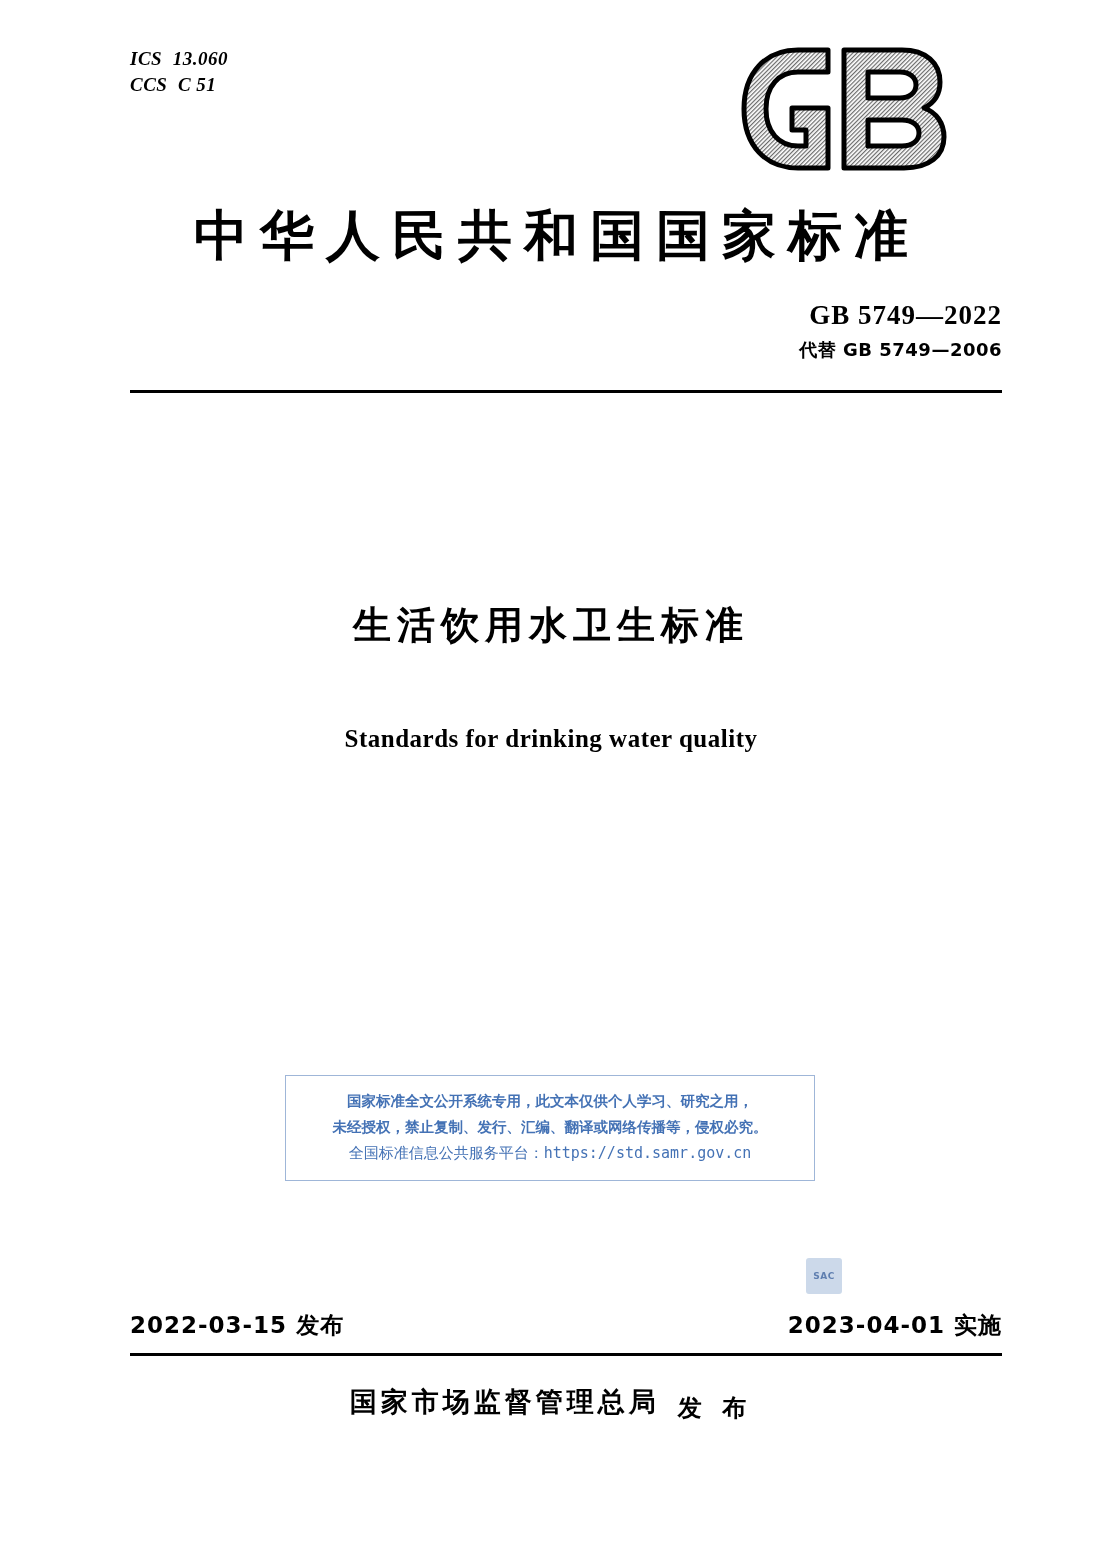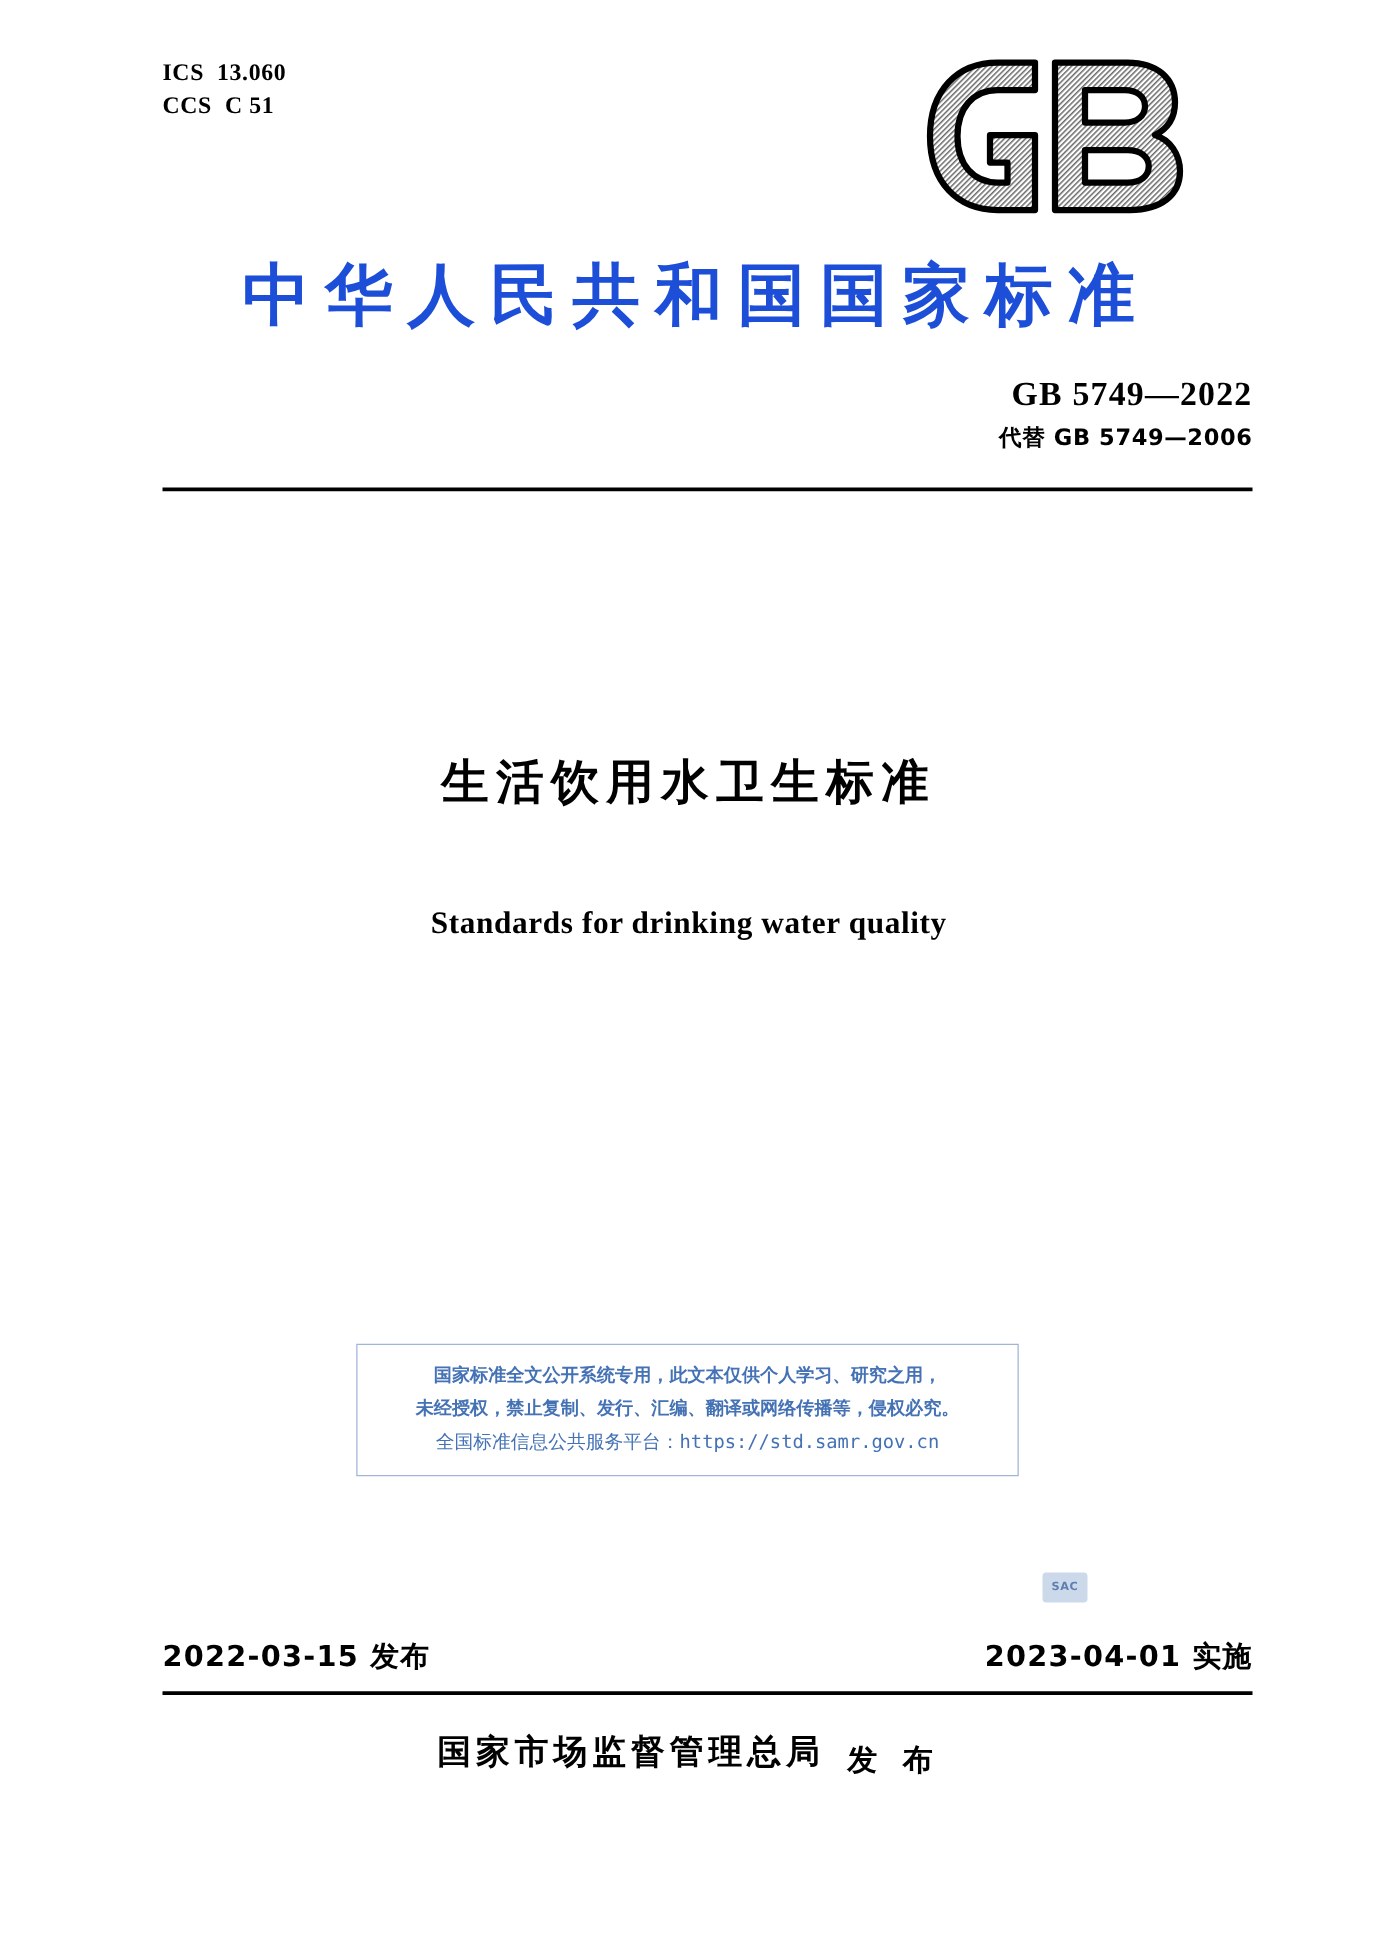--- a/index.html
+++ b/index.html
@@ -22,21 +22,21 @@
   .codes {
     position: absolute;
     left: 130px;
     top: 46px;
     font-family: "Liberation Serif", serif;
     font-weight: bold;
     font-size: 19px;
     line-height: 26px;
     letter-spacing: 0.5px;
   }
-  .codes div { white-space: pre; }
+  .codes div { white-space: pre; font-style: italic; }
 
   
   .gb-logo {
     position: absolute;
     right: 138px;
     top: 44px;
     width: 230px;
     height: 130px;
   }
 
@@ -45,21 +45,21 @@
     position: absolute;
     left: 0;
     right: 0;
     top: 200px;
     text-align: center;
     font-family: "DejaVu Sans", sans-serif;
     font-weight: bold;
     font-size: 54px;
     letter-spacing: 12px;
     padding-left: 12px;
-    color: #1d4ed8;
+    color: #000000;
     white-space: nowrap;
   }
 
   
   .std-no {
     position: absolute;
     right: 100px;
     top: 300px;
     text-align: right;
     font-family: "Liberation Serif", serif;
@@ -138,24 +138,24 @@
   .notice .url-line {
     font-weight: normal;
     font-family: "DejaVu Sans Mono", monospace;
     font-size: 15px;
     letter-spacing: 0px;
   }
 
   
   .sac-seal {
     position: absolute;
-    left: 834px;
+    left: 806px;
     top: 1258px;
     width: 36px;
-    height: 24px;
+    height: 36px;
     background: #ccd9ea;
     border-radius: 3px;
     display: flex;
     align-items: center;
     justify-content: center;
     font-family: "DejaVu Sans", sans-serif;
     font-size: 9px;
     font-weight: bold;
     color: #5f7fb0;
     letter-spacing: 0.5px;

